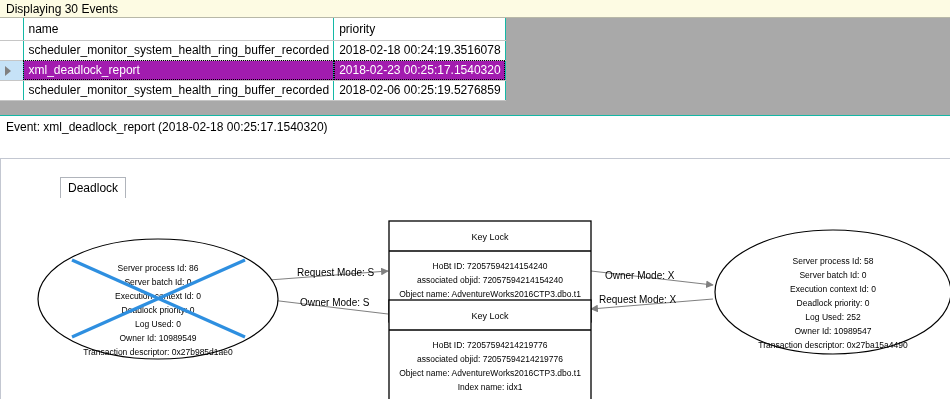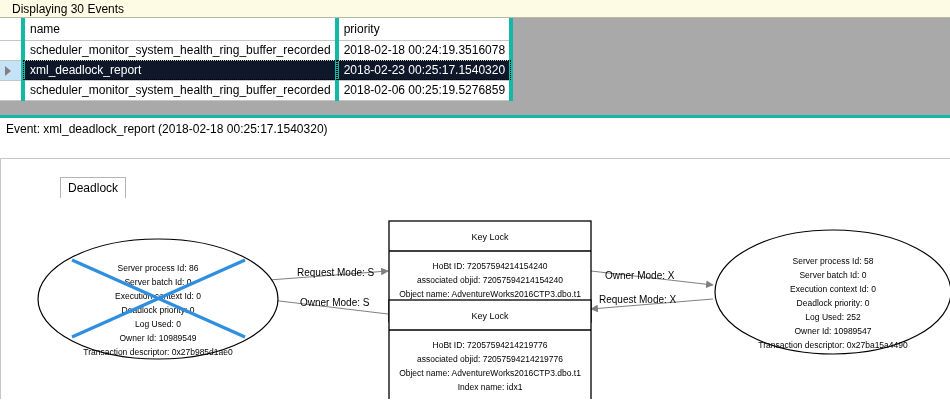--- a/index.html
+++ b/index.html
@@ -15,82 +15,82 @@
     font-size: 12px;
     color: #000000;
   }
 
   
   #banner {
     height: 18px;
     background: #fdfbe3;
     border-bottom: 1px solid #b8b8a8;
     box-sizing: border-box;
-    padding: 1px 0 0 12px;
+    padding: 1px 0 0 6px;
     font-size: 12px;
     line-height: 16px;
     color: #000;
   }
 
   
   #grid-area {
     height: 97px;
     background: #a9a9a9;
     position: relative;
     overflow: hidden;
   }
   table.grid {
     border-collapse: collapse;
     background: #ffffff;
     table-layout: fixed;
     font-size: 12px;
   }
   table.grid th, table.grid td {
-    border-right: 4px solid #14b8a6;
+    border-right: 1px solid #14b8a6;
     border-bottom: 1px solid #c6c6c6;
     padding: 2px 4px 2px 5px;
     height: 20px;
     box-sizing: border-box;
     text-align: left;
     font-weight: normal;
     white-space: nowrap;
     overflow: hidden;
     vertical-align: middle;
   }
   table.grid th { background: #ffffff; height: 22px; }
   col.c-sel  { width: 23px; }
   col.c-name { width: 278px; }
   col.c-ts   { width: 137px; }
   td.selcell, th.selcell {
     padding: 0;
     text-align: center;
     background: #ffffff;
   }
-  tr.selected td { background: #0f172a; color: #ffffff; }
+  tr.selected td { background: #a21caf; color: #ffffff; }
   tr.selected td.selcell { background: #c6e2f7; }
   tr.selected td.datacell {
     outline: 1px dotted #000;
     outline-offset: -1px;
   }
   .row-arrow {
     display: inline-block;
     width: 0; height: 0;
     border-left: 6px solid #808080;
     border-top: 5px solid transparent;
     border-bottom: 5px solid transparent;
     vertical-align: middle;
   }
 
   
   #event-header {
     height: 22px;
     line-height: 22px;
     padding-left: 6px;
     background: #ffffff;
-    border-top: 3px solid #14b8a6;
+    border-top: 1px solid #14b8a6;
     font-size: 12px;
     box-sizing: border-box;
   }
 
   
   #tabstrip {
     height: 21px;
     position: relative;
     padding-left: 5px;
     background: #ffffff;

